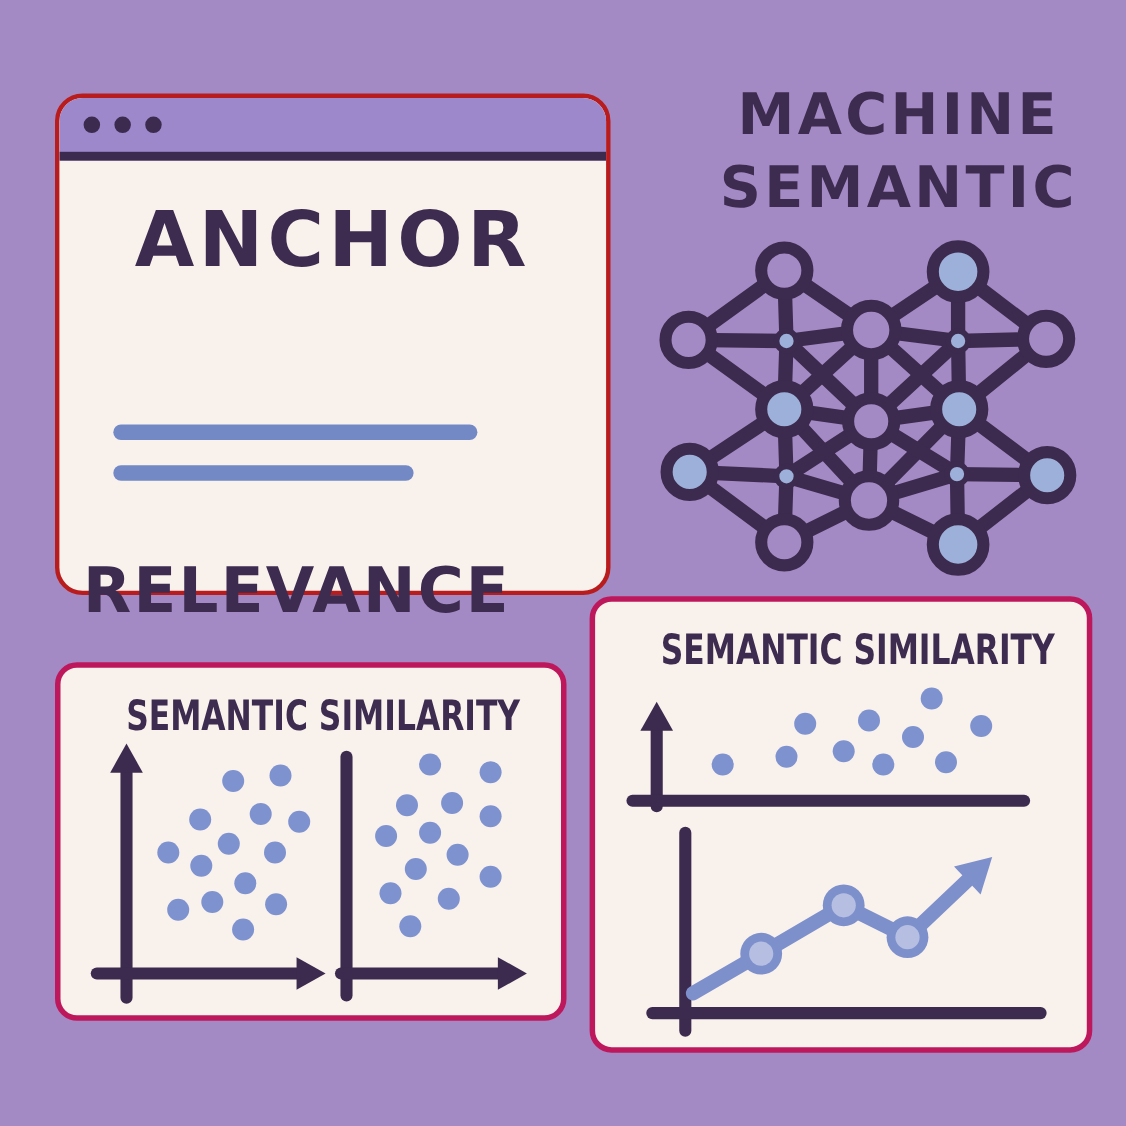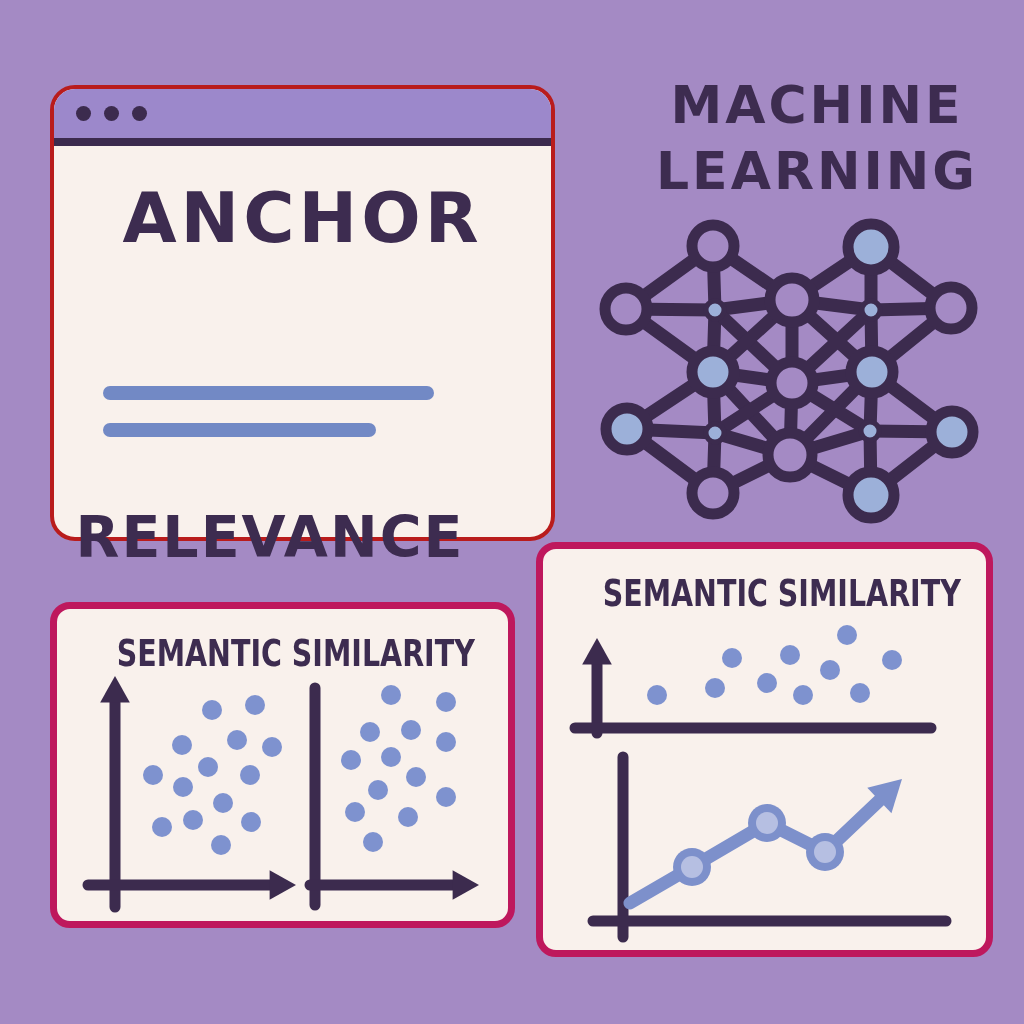--- a/index.html
+++ b/index.html
@@ -32,21 +32,21 @@
     position:absolute;left:610px;top:72px;width:414px;text-align:center;
     font-size:52px;font-weight:bold;line-height:66px;letter-spacing:3px;color:#3d2c50;
   }
   .relevance{
     position:absolute;left:40px;top:504px;width:460px;text-align:center;
     font-size:57px;font-weight:bold;letter-spacing:2px;color:#3d2c50;
   }
   
   .card{
     position:absolute;box-sizing:border-box;background:#f9f1ec;
-    border:7px solid #be185d;border-radius:20px;
+    border:5px solid #be185d;border-radius:20px;
   }
   .card1{left:50px;top:602px;width:465px;height:326px;}
   .card2{left:536px;top:542px;width:457px;height:415px;}
   .card-title{
     margin-top:22px;text-align:center;font-weight:bold;font-size:38px;
     color:#3d2c50;white-space:nowrap;
   }
   .card-title .squeeze{display:inline-block;transform:scaleX(0.75);transform-origin:center;}
   
   #overlay{position:absolute;left:0;top:0;width:1024px;height:1024px;pointer-events:none;}
@@ -65,21 +65,21 @@
       </div>
     <div class="anchor-title">
       <div>ANCHOR</div>
     </div>
     <div class="bluebar bar1"></div>
     <div class="bluebar bar2"></div>
   </div>
 
   <div class="ml-title">
     <div>MACHINE</div>
-    <div>LEARNING</div>
+    <div>SEMANTIC</div>
   </div>
 
   <div class="relevance">RELEVANCE</div>
 
   <div class="card card1">
     <div class="card-title">
       <span class="squeeze">SEMANTIC SIMILARITY</span>
     </div>
   </div>
 

